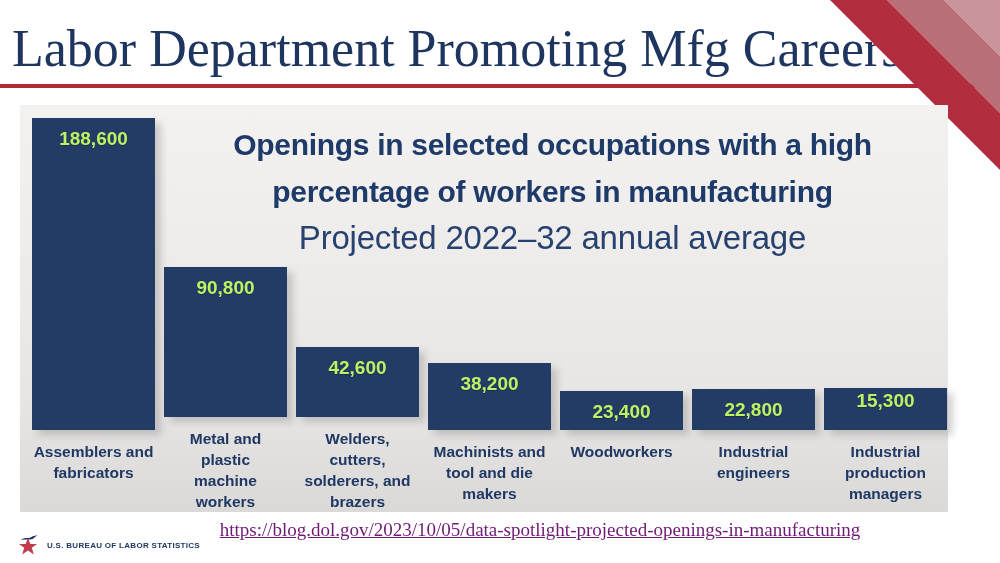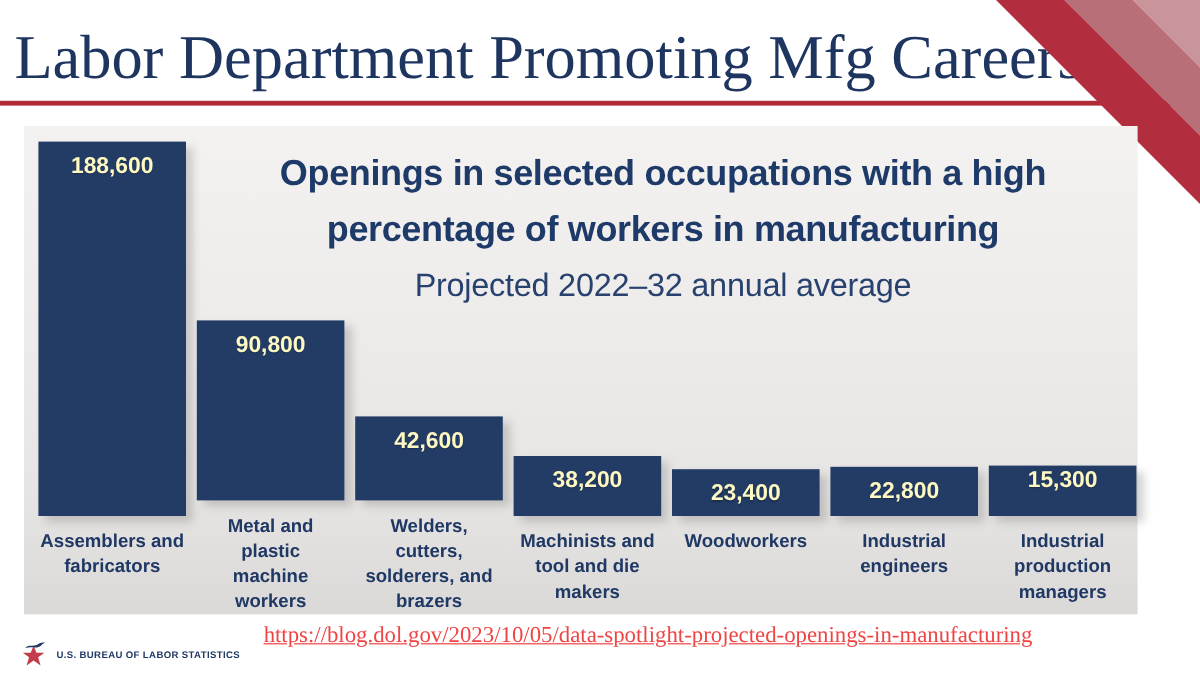--- a/index.html
+++ b/index.html
@@ -27,53 +27,53 @@
     background:linear-gradient(180deg,#f3f2f1 0%, #edebea 45%, #e7e5e4 75%, #dbd9d8 100%);
   }
   .chart-titles {
     position:absolute; left:145px; right:8px; top:16px;
     text-align:center; color:#1e3a69; z-index:2;
   }
   .chart-title-line {
     font-size:30px; font-weight:700; line-height:47px; letter-spacing:-0.3px;
   }
   .chart-subtitle {
-    font-size:27px; font-weight:400; line-height:40px; margin-top:3px; color:#28426f;
+    font-size:33px; font-weight:400; line-height:40px; margin-top:3px; color:#28426f;
     letter-spacing:-0.2px;
   }
   .bars-row {
     position:absolute; left:12px; top:0; height:100%; z-index:1;
     display:flex; gap:9px; align-items:stretch;
   }
   .col { width:123px; flex:0 0 123px; display:flex; flex-direction:column; }
   .barzone { height:325px; display:flex; align-items:flex-end; }
   .bar {
     width:100%; background:#233c66;
     box-shadow:6px 5px 7px rgba(110,110,110,0.30);
     text-align:center; overflow:visible;
   }
   .val {
-    display:block; color:#fef9c3; font-weight:700; font-size:19px; line-height:19px;
+    display:block; color:#bef264; font-weight:700; font-size:19px; line-height:19px;
     letter-spacing:0; text-shadow:0 1px 1px rgba(0,0,0,0.25); white-space:nowrap;
   }
   .cat {
     margin-top:11px; text-align:center; color:#1f3864;
     font-weight:700; font-size:15.5px; line-height:21px; white-space:pre-line;
   }
   
   .footer { position:absolute; left:0; right:0; top:512px; bottom:0; z-index:1; }
   .bls-logo { position:absolute; left:18px; top:21px; display:flex; align-items:center; gap:7px; }
   .bls-text {
     font-size:8px; font-weight:700; color:#1f3864; letter-spacing:0.3px; white-space:nowrap;
   }
   .source-link-wrap {
     position:absolute; left:200px; right:120px; top:7px; text-align:center;
   }
   .source-link {
-    font-family:"Liberation Serif", serif; font-size:19px; color:#ef4444;
+    font-family:"Liberation Serif", serif; font-size:19px; color:#701a75;
     text-decoration:underline; white-space:nowrap; cursor:pointer;
   }
 </style>
 </head>
 <body>
 
 <div class="slide">
 
   <h1 class="slide-title">Labor Department Promoting Mfg Careers</h1>
   <div class="red-rule"></div>
@@ -120,21 +120,21 @@
             <span class="val" style="padding-top: 11px; text-align: center;">42,600</span>
           </div>
         </div>
         <div class="cat">Welders, cutters,
 solderers, and
 brazers</div>
       </div>
 
       <div class="col">
         <div class="barzone">
-          <div class="bar" style="height: 50px; background: rgb(35, 60, 102);">
+          <div class="bar" style="height: 67px; background: rgb(35, 60, 102);">
             <span class="val" style="padding-top: 11px;">38,200</span>
           </div>
         </div>
         <div class="cat">Machinists and
 tool and die
 makers</div>
       </div>
 
       <div class="col">
         <div class="barzone">

